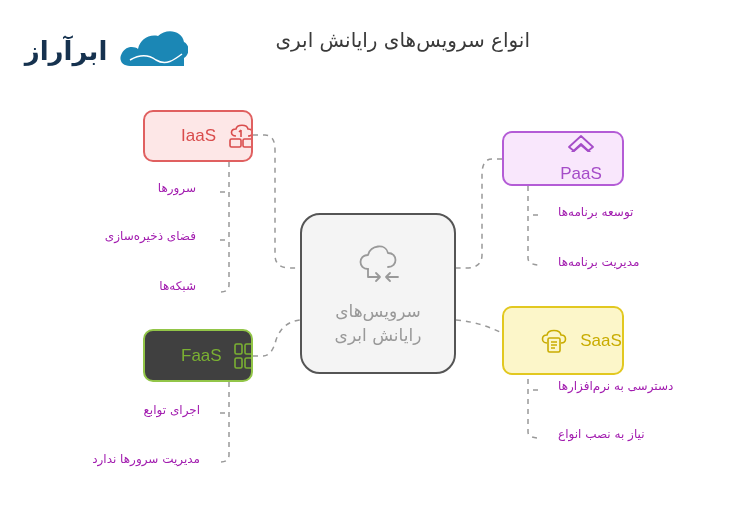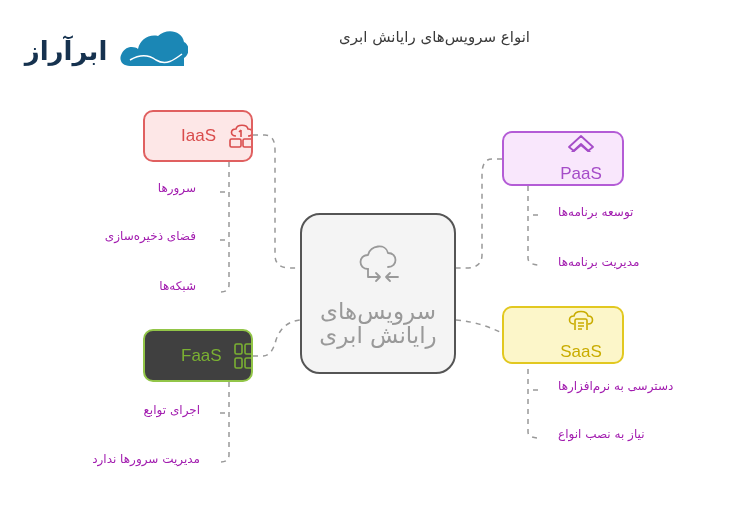--- a/index.html
+++ b/index.html
@@ -1,25 +1,25 @@
 <!DOCTYPE html>
 <html><head>
 <meta charset="utf-8">
 <style>
   html,body{margin:0;padding:0;background:#ffffff;}
   body{width:756px;height:513px;position:relative;overflow:hidden;font-family:"DejaVu Sans",sans-serif;}
   .abs{position:absolute;}
-  .title{left:200px;top:28px;width:330px;text-align:right;direction:rtl;font-size:15px;color:#3a3a3a;}
+  .title{left:200px;top:28px;width:330px;text-align:right;direction:rtl;font-size:20px;color:#3a3a3a;}
   .node{position:absolute;box-sizing:border-box;border-radius:10px;border:2px solid;display:flex;align-items:center;justify-content:center;gap:12px;font-family:"Liberation Sans",sans-serif;font-size:17px;padding-left:36px;}
   .iaas{left:143px;top:110px;width:110px;height:52px;background:#fde7e7;border-color:#e06060;color:#d94c4c;}
   .paas{left:502px;top:131px;width:122px;height:55px;background:#f9e7fc;border-color:#b45cd6;color:#a54cc8;flex-direction:column;}
-  .saas{left:502px;top:306px;width:122px;height:58px;background:#fcf6c9;border-color:#e2c820;color:#c9ac00;flex-direction:column;}
+  .saas{left:502px;top:306px;width:122px;height:69px;background:#fcf6c9;border-color:#e2c820;color:#c9ac00;}
   .faas{left:143px;top:329px;width:110px;height:53px;background:#404040;border-color:#92c548;color:#7ab032;}
   .center{position:absolute;left:300px;top:213px;width:156px;height:161px;box-sizing:border-box;border:2px solid #555;border-radius:20px;background:#f4f4f4;}
-  .center-label{position:absolute;left:0;right:0;top:84px;text-align:center;direction:rtl;font-size:23px;color:#999;line-height:24px;}
+  .center-label{position:absolute;left:0;right:0;top:84px;text-align:center;direction:rtl;font-size:17px;color:#999;line-height:24px;}
   .item{position:absolute;direction:rtl;font-size:12px;color:#a21caf;white-space:nowrap;}
   svg.lines{position:absolute;left:0;top:0;}
 </style>
 </head>
 <body>
 
 <svg class="lines" width="756" height="513">
   <g fill="none" stroke="#999" stroke-width="1.5" stroke-dasharray="5,5">
 
     <path d="M253 135 H265 Q275 135 275 150 V255 Q275 268 290 268 H300"></path>

